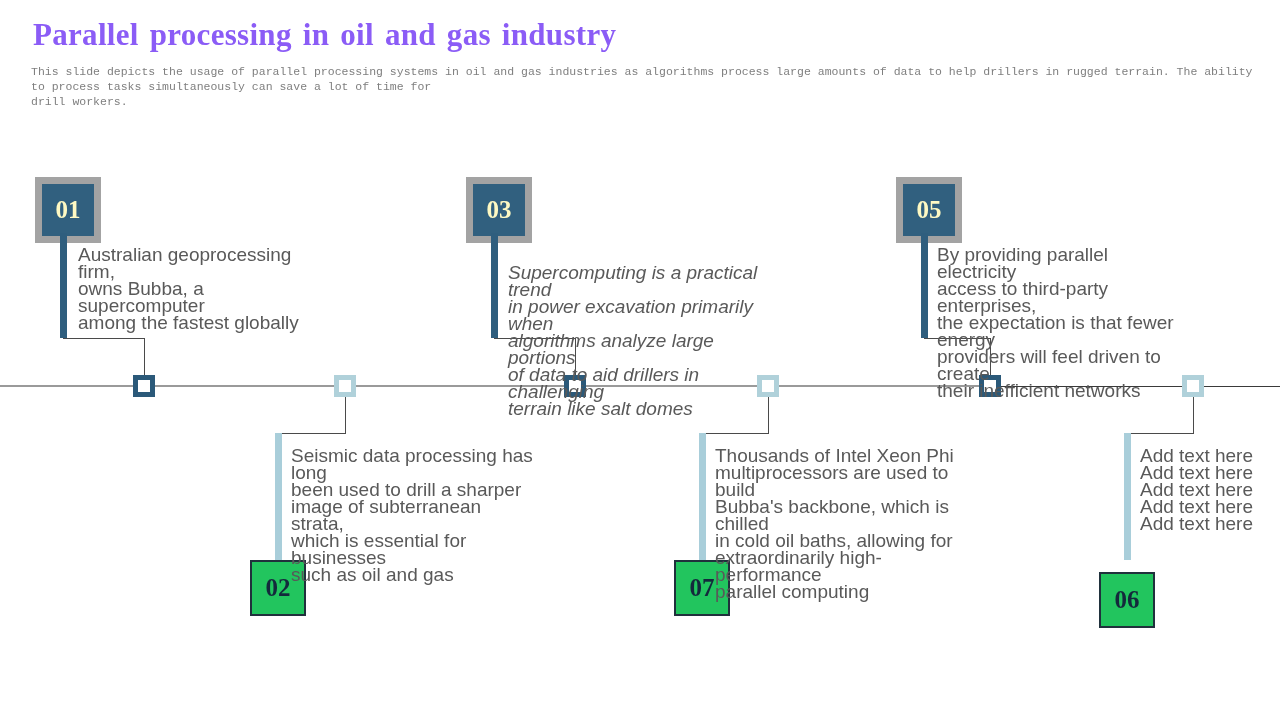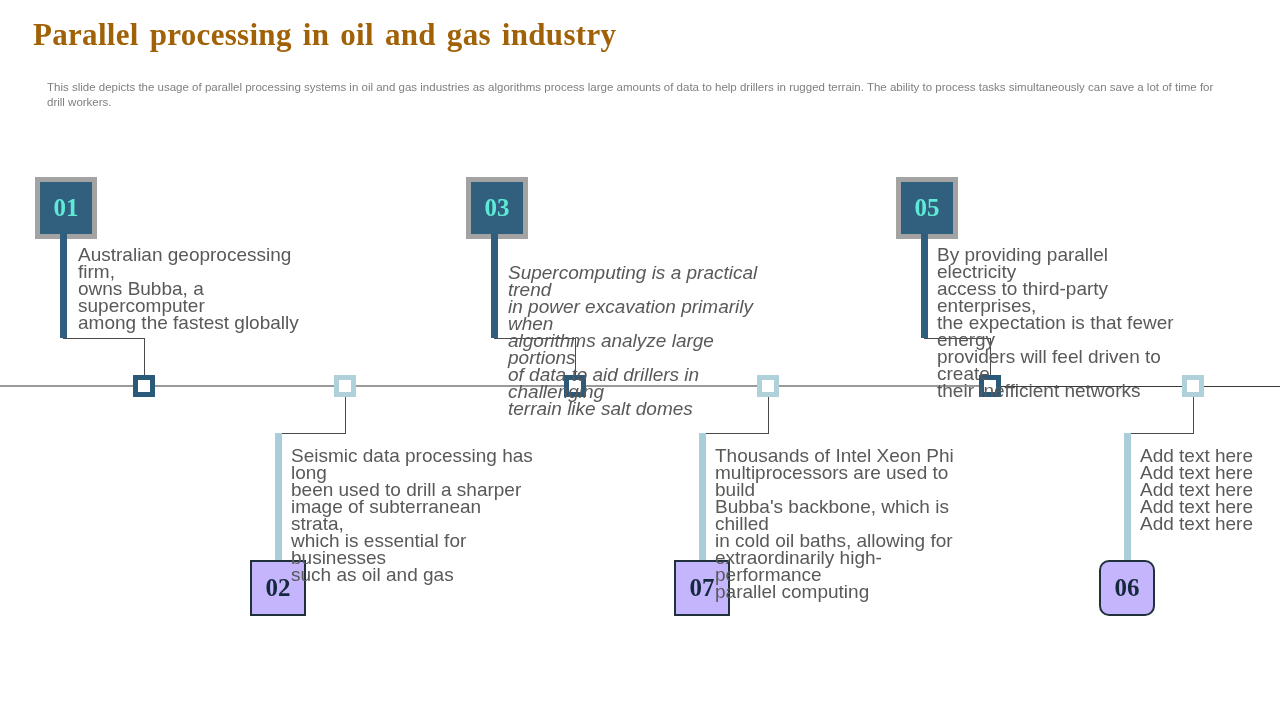--- a/index.html
+++ b/index.html
@@ -2,43 +2,43 @@
 <html><head>
 <meta charset="utf-8">
 <style>
   html, body { margin:0; padding:0; background:#ffffff; }
   body { width:1280px; height:720px; overflow:hidden; font-family:"Liberation Sans", sans-serif; }
   .slide { position:relative; width:1280px; height:720px; background:#ffffff; }
 
   .title {
     position:absolute; left:33px; top:17px; margin:0;
     font-family:"Liberation Serif", serif; font-weight:700;
-    font-size:31px; color:#a16207; letter-spacing:0.3px; word-spacing:3px;
+    font-size:31px; color:#8b5cf6; letter-spacing:0.3px; word-spacing:3px;
   }
   .subtitle {
-    position:absolute; left:31px; top:64px; width:1232px; margin:16px;
-    font-size:11.5px; line-height:15px; color:#7f7f7f; white-space:pre-line;
+    position:absolute; left:31px; top:64px; width:1232px; margin:0;
+    font-size:11.5px; line-height:15px; color:#7f7f7f; white-space:pre-line;font-family:Liberation Mono, monospace;
   }
   .footer {
     position:absolute; left:0; top:700px; width:100%; margin:0;
     text-align:center; font-size:11.5px; color:#848484;
   }
 
   
   .tl-line-main  { position:absolute; left:0;    top:385px; width:990px; height:2px; background:#9a9a9a; }
   .tl-line-right { position:absolute; left:990px; top:386px; width:290px; height:1px; background:#3a3a3a; }
 
   
   .numbox {
     position:absolute; width:52px; height:52px;
     display:flex; align-items:center; justify-content:center;
     font-family:"Liberation Serif", serif; font-weight:700; font-size:25px;
   }
-  .numbox.dark  { background:#31607F; border:5px solid #a3a3a3; color:#5eead4; }
-  .numbox.light { background:#c4b5fd; border:2px solid #20313C; color:#14293C; }
+  .numbox.dark  { background:#31607F; border:7px solid #a3a3a3; color:#fef9c3; }
+  .numbox.light { background:#22c55e; border:2px solid #20313C; color:#14293C; }
 
   
   .thick { position:absolute; width:7px; }
   .thick.dark  { background:#2F5E7E; }
   .thick.light { background:#A9CEDA; }
 
   
   .elbow { position:absolute; }
   .elbow.top    { border-top:1px solid #4a4a4a;    border-right:1px solid #4a4a4a; }
   .elbow.bottom { border-bottom:1px solid #4a4a4a; border-right:1px solid #4a4a4a; }
@@ -86,21 +86,21 @@
   .i5-box    { left:896px; top:177px; }
   .i5-thick  { left:921px; top:233px; height:105px; }
   .i5-elbow  { left:924px; top:338px; width:66px; height:37px; }
   .i5-marker { left:979px; }
   .i5-text   { left:937px; top:246px; width:255px; }
 
   
   .i6-marker { left:1182px; }
   .i6-elbow  { left:1127px; top:397px; width:66px; height:36px; }
   .i6-thick  { left:1124px; top:433px; height:127px; }
-  .i6-box    { left:1099px; top:560px;border-radius:10px; }
+  .i6-box    { left:1099px; top:572px; }
   .i6-text   { left:1140px; top:447px; width:130px; }
 </style>
 </head>
 <body>
 
 <div class="slide">
 
   <h1 class="title">Parallel processing in oil and gas industry</h1>
   <p class="subtitle">This slide depicts the usage of parallel processing systems in oil and gas industries as algorithms process large amounts of data to help drillers in rugged terrain. The ability to process tasks simultaneously can save a lot of time for
 drill workers.</p>

